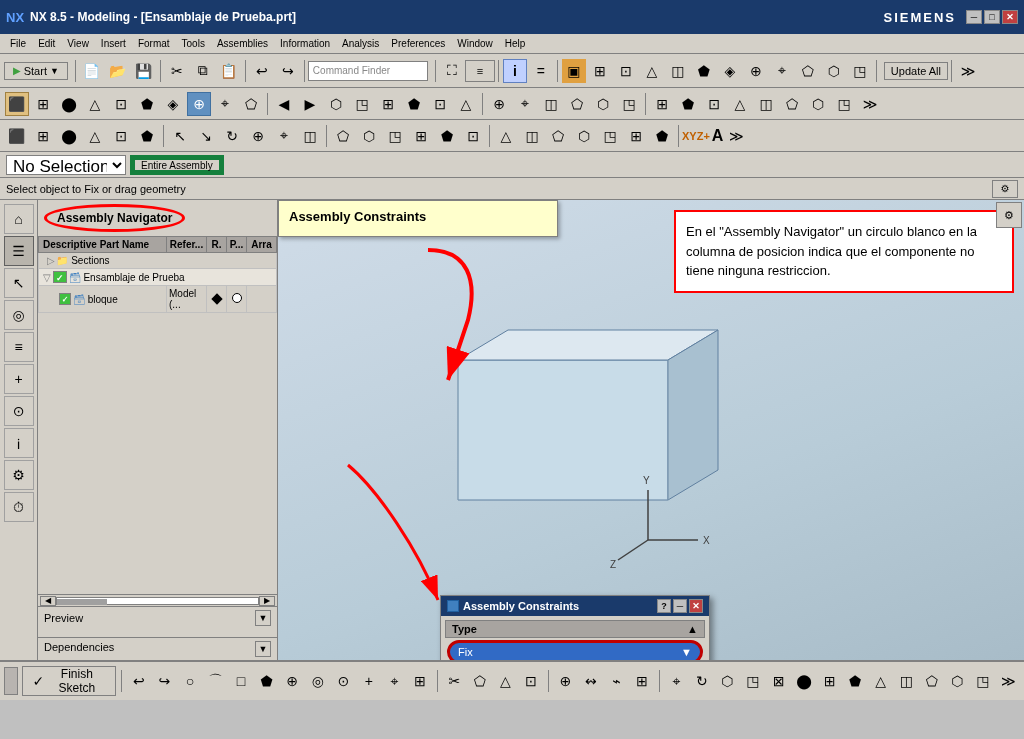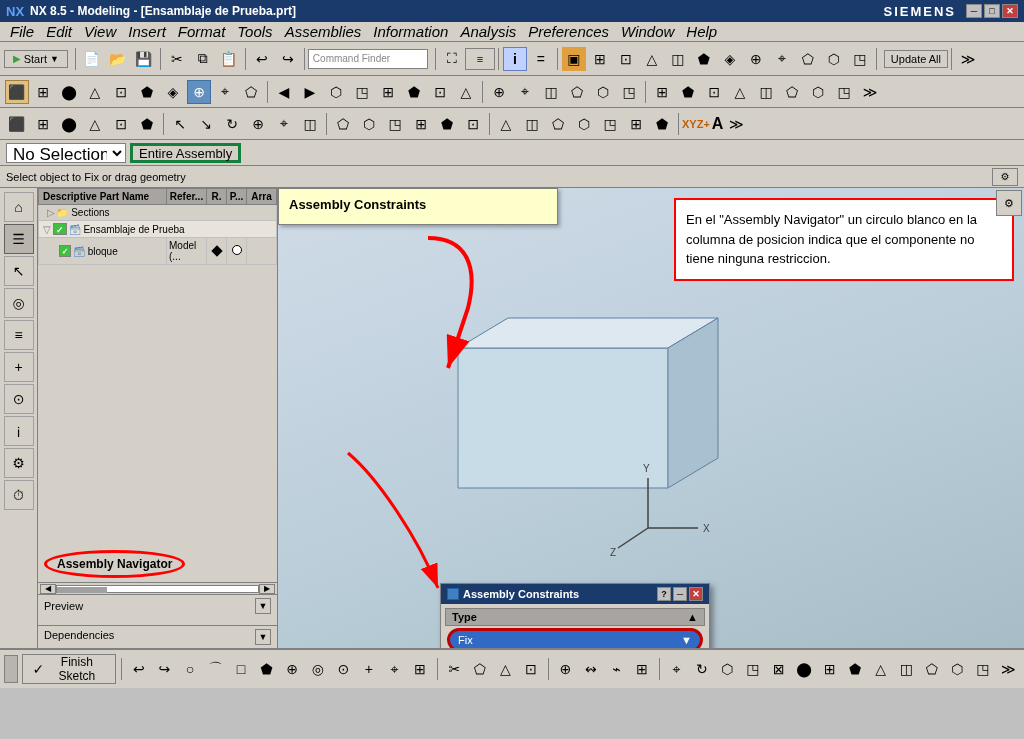--- a/index.html
+++ b/index.html
@@ -1,36 +1,36 @@
 <!DOCTYPE html>
 <html><head>
   <meta charset="utf-8">
   <style>
     * { margin: 0; padding: 0; box-sizing: border-box; }
     body { width: 1024px; height: 739px; overflow: hidden; font-family: Arial, sans-serif; font-size: 11px; background: #c0c0c0; position: relative; }
 
     
-    #titlebar { background: #1a3a6b; color: white; height: 22px; display: flex; align-items: center; padding: 5px 6px; font-size: 12px; font-weight: bold; }
+    #titlebar { background: #1a3a6b; color: white; height: 34px; display: flex; align-items: center; padding: 5px 6px; font-size: 12px; font-weight: bold; }
     #titlebar .title-buttons { display: flex; gap: 2px; }
     #titlebar .title-btn { width: 16px; height: 14px; background: #c0c0c0; border: 1px solid #888; display: flex; align-items: center; justify-content: center; font-size: 9px; cursor: pointer; color: black; }
 
     
     #menubar { background: #d4d0c8; height: 20px; display: flex; align-items: center; padding: 0 4px; border-bottom: 1px solid #808080; }
-    #menubar span { padding: 2px 6px; cursor: pointer; font-size: 15px; font-style: italic; }
+    #menubar span { padding: 2px 6px; cursor: pointer; font-size: 10px; }
 
     
     .toolbar { background: #d4d0c8; height: 32px; display: flex; align-items: center; padding: 2px 4px; border-bottom: 1px solid #808080; flex-wrap: nowrap; overflow: hidden; }
     .toolbar-btn { width: 24px; height: 24px; background: #d4d0c8; border: 1px solid transparent; display: inline-flex; align-items: center; justify-content: center; cursor: pointer; font-size: 14px; margin: 1px; }
     .toolbar-separator { width: 1px; height: 22px; background: #808080; margin: 0 3px; }
     .update-all-btn { background: #d4d0c8; border: 1px solid #808080; padding: 2px 6px; cursor: pointer; font-size: 11px; margin-left: 4px; }
 
     
     #selectionbar { background: #d4d0c8; height: 26px; display: flex; align-items: center; padding: 2px 6px; border-bottom: 1px solid #808080; gap: 4px; }
     #selectionbar select { height: 20px; font-size: 17px; background: white; border: 1px solid #808080; padding: 0 2px; }
-    #selectionbar .entire-assembly { background: #d4d0c8; border: 3px solid #15803d; height: 20px; padding: 0 6px; font-size: 13px; cursor: pointer; }
+    #selectionbar .entire-assembly { background: #d4d0c8; border: 5px solid #15803d; height: 20px; padding: 0 6px; font-size: 10px; cursor: pointer; }
 
     
     #statusbar { background: #d4d0c8; height: 22px; display: flex; align-items: center; padding: 0 6px; border-bottom: 1px solid #808080; font-size: 11px; }
 
     
     #main { display: flex; height: calc(739px - 22px - 20px - 32px - 32px - 32px - 26px - 22px - 40px); }
 
     
     #leftsidebar { width: 38px; background: #d4d0c8; border-right: 1px solid #808080; display: flex; flex-direction: column; align-items: center; padding: 4px 2px; gap: 2px; overflow: hidden; }
     .sidebar-icon { width: 30px; height: 30px; background: #d4d0c8; border: 1px solid #a0a0a0; display: flex; align-items: center; justify-content: center; cursor: pointer; font-size: 14px; }
@@ -254,20 +254,26 @@
     <div class="sidebar-icon">◎</div>
     <div class="sidebar-icon">≡</div>
     <div class="sidebar-icon">+</div>
     <div class="sidebar-icon">⊙</div>
     <div class="sidebar-icon">ℹ</div>
     <div class="sidebar-icon">⚙</div>
     <div class="sidebar-icon">⏱</div>
   </div>
 
   <div id="navigator" style="width:240px; background:#d4d0c8; border-right:1px solid #808080; display:flex; flex-direction:column;">
+    <div style="padding:4px 6px;">
+      <div class="red-circle" style="border-color:red; border-width:3px;">
+        <span style="font-weight:bold; font-size:12px;">Assembly Navigator</span>
+      </div>
+    </div>
+
     <div style="flex:1; overflow:hidden;">
       <table style="width:100%; border-collapse:collapse; font-size:10px;">
         <thead>
           <tr style="background:#a8a4a0;">
             <th style="border:1px solid #808080; padding:2px 4px; text-align:left; font-size:10px;">Descriptive Part Name</th>
             <th style="border:1px solid #808080; padding:2px; width:40px;">Refer...</th>
             <th style="border:1px solid #808080; padding:2px; width:20px;">R.</th>
             <th style="border:1px solid #808080; padding:2px; width:20px;">P...</th>
             <th style="border:1px solid #808080; padding:2px; width:30px;">Arra</th>
           </tr>
@@ -306,26 +312,20 @@
             </td>
             <td style="border:1px solid #c0c0c0; padding:2px; text-align:center;">
               <div class="circle-white"></div>
             </td>
             <td style="border:1px solid #c0c0c0; padding:2px;"></td>
           </tr>
         </tbody>
       </table>
     </div>
 
-    <div style="padding:4px 6px;">
-      <div class="red-circle" style="border-color:red; border-width:3px;">
-        <span style="font-weight:bold; font-size:12px;">Assembly Navigator</span>
-      </div>
-    </div>
-
     <div id="scrollbar">
       <div style="width:16px; height:10px; background:#d4d0c8; border:1px solid #808080; display:flex; align-items:center; justify-content:center; cursor:pointer; font-size:8px;">◀</div>
       <div class="scroll-track" style="flex:1; height:8px; background:white; border:1px solid #808080;">
         <div class="scroll-thumb" style="width:50px; height:6px; background:#a0a0a0; margin:1px 0;"></div>
       </div>
       <div style="width:16px; height:10px; background:#d4d0c8; border:1px solid #808080; display:flex; align-items:center; justify-content:center; cursor:pointer; font-size:8px;">▶</div>
     </div>
 
     <div class="preview-row" style="border-top:1px solid #808080; padding:3px 6px; display:flex; justify-content:space-between;">
       <span>Preview</span>

